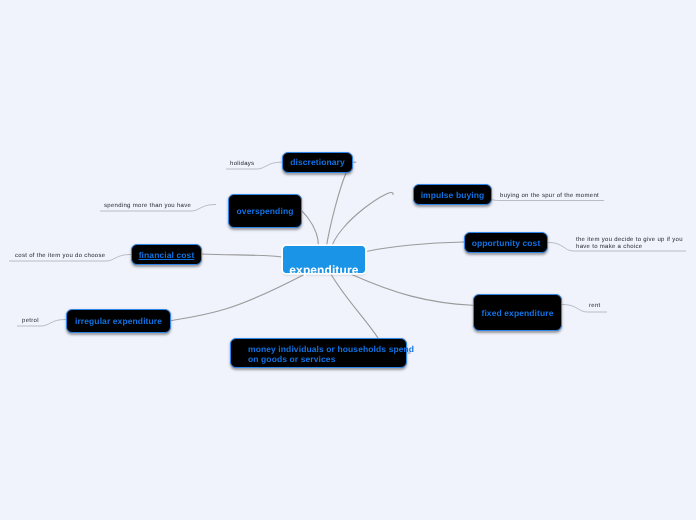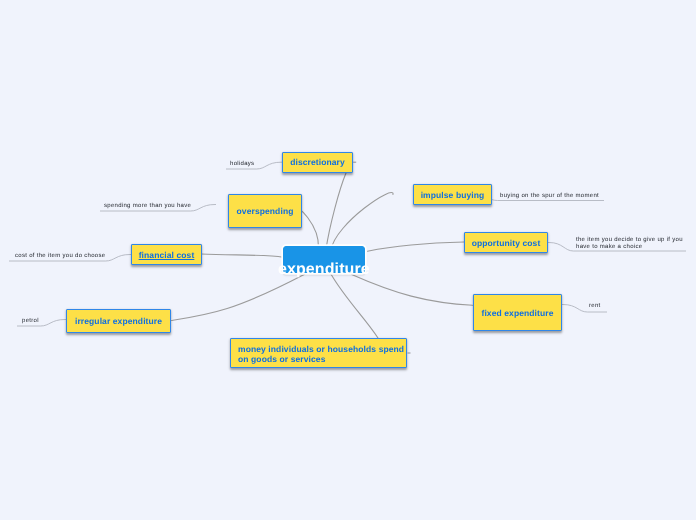--- a/index.html
+++ b/index.html
@@ -2,30 +2,30 @@
 <html><head>
 <meta charset="utf-8">
 <title>expenditure mind map</title>
 <style>
   html,body{margin:0;padding:0;}
   body{width:696px;height:520px;background:#f0f3fc;overflow:hidden;
        font-family:"Liberation Sans",sans-serif;text-rendering:geometricPrecision;
        -webkit-font-smoothing:antialiased;}
   #canvas{position:relative;width:696px;height:520px;}
   svg#links{position:absolute;left:0;top:0;width:696px;height:520px;pointer-events:none;}
-  .node{position:absolute;box-sizing:border-box;border:1.6px solid #3086e8;background:#fde047;
-        border-radius:1px;color:#1070e0;font-weight:bold;font-size:8.5px;
+  .node{position:absolute;box-sizing:border-box;border:1.6px solid #3086e8;background:#000000;
+        border-radius:6px;color:#1070e0;font-weight:bold;font-size:8.5px;
         display:flex;align-items:center;justify-content:center;text-align:center;
         letter-spacing:.1px;line-height:9.3px;padding-top:1.5px;
         box-shadow:0 1.5px 2.5px rgba(0,0,0,.37);}
   .node.center{line-height:14px;padding-top:20px;background:#1994e7;border-color:#1994e7;
-               border-radius:3px;color:#fff;font-size:16px;
+               border-radius:3px;color:#fff;font-size:12px;
                box-shadow:0 0 0 1.7px #fff,0 1.5px 2.5px rgba(0,0,0,.22);}
   .node.two-line{padding-top:3.5px;}
-  .node.two-line > span{text-align:left;display:block;width:100%;padding-left:7px;
+  .node.two-line > span{text-align:left;display:block;width:100%;padding-left:17px;
                         box-sizing:border-box;white-space:pre;}
   .leaf{position:absolute;color:#24282f;font-size:6px;line-height:6.6px;
         white-space:pre;letter-spacing:.3px;}
 </style>
 </head>
 <body style="background: rgb(240, 243, 252);">
 
 <div id="canvas">
 
   <svg id="links" viewBox="0 0 696 520">

